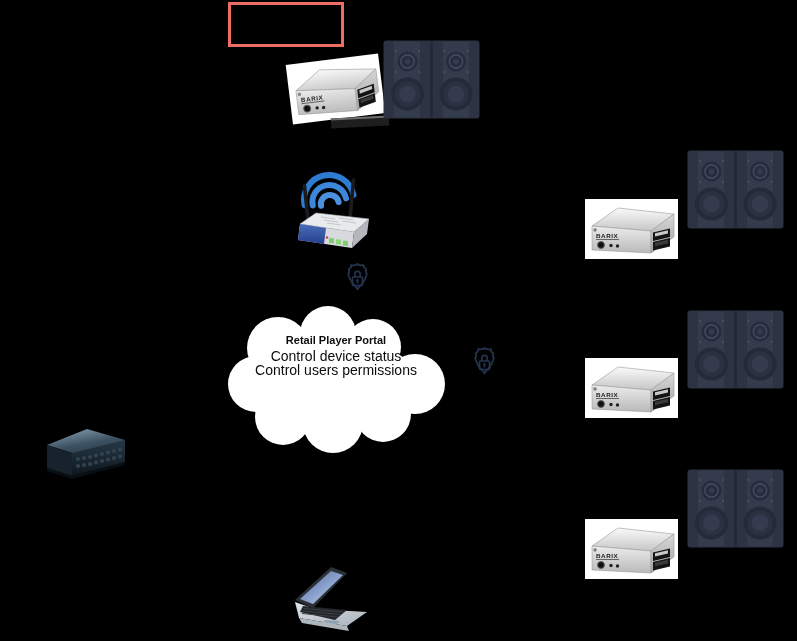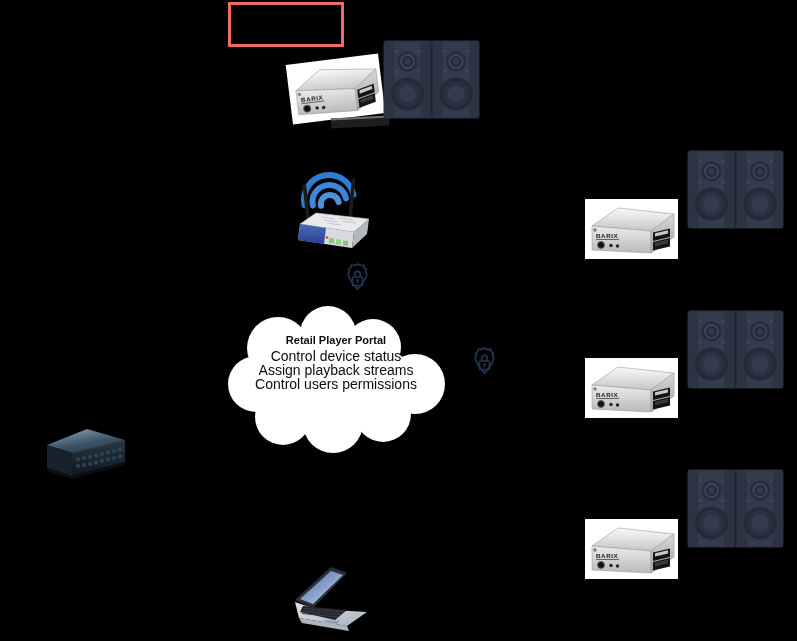--- a/index.html
+++ b/index.html
@@ -176,21 +176,20 @@
         <circle cx="62" cy="117" r="28"></circle>
         <circle cx="112" cy="123" r="30"></circle>
         <circle cx="162" cy="114" r="28"></circle>
         <ellipse cx="114" cy="83" rx="80" ry="48"></ellipse>
       </g>
     </svg>
   </div>
   <div id="cloud-text" class="abs">
     <div class="title">Retail Player Portal</div>
     <div class="line">Control device status</div>
-    <div class="line">Assign playback streams</div>
     <div class="line">Control users permissions</div>
   </div>
 
   <div id="server" class="abs">
     <svg width="86" height="57" viewBox="0 0 86 57">
       <defs>
         <linearGradient id="gSrvTop" x1="0.3" y1="0" x2="0.8" y2="1">
             <stop offset="0" stop-color="#7e96a8"></stop>
             <stop offset="0.5" stop-color="#3c5263"></stop>
             <stop offset="1" stop-color="#22303d"></stop>

